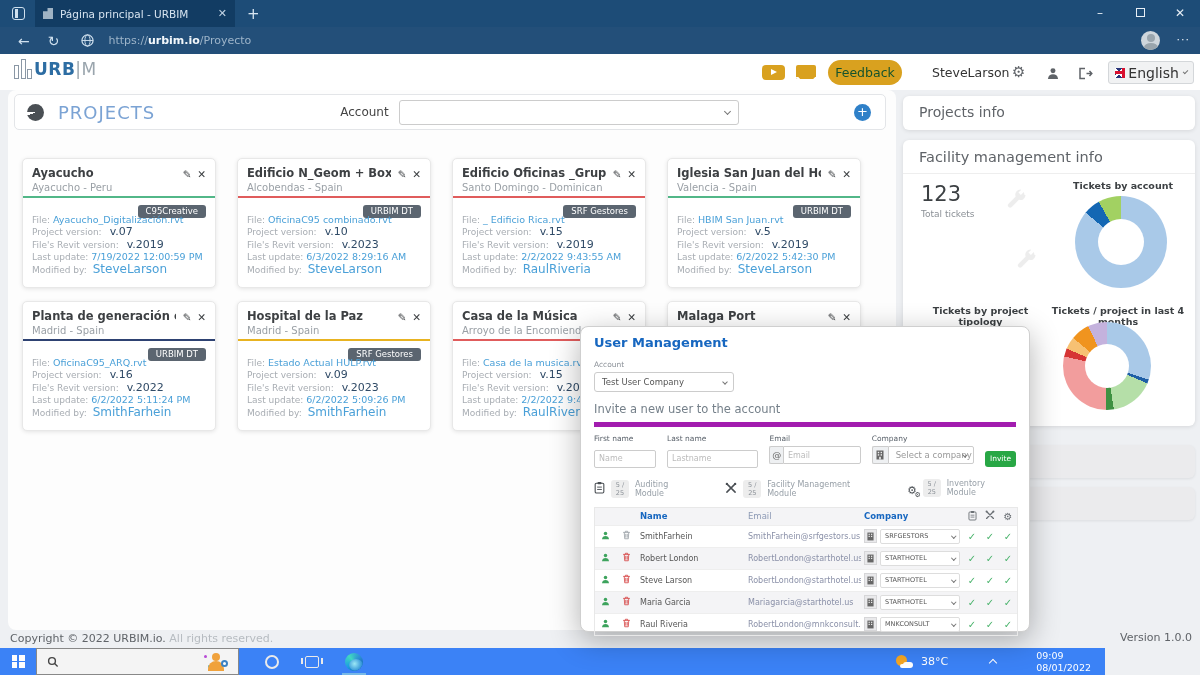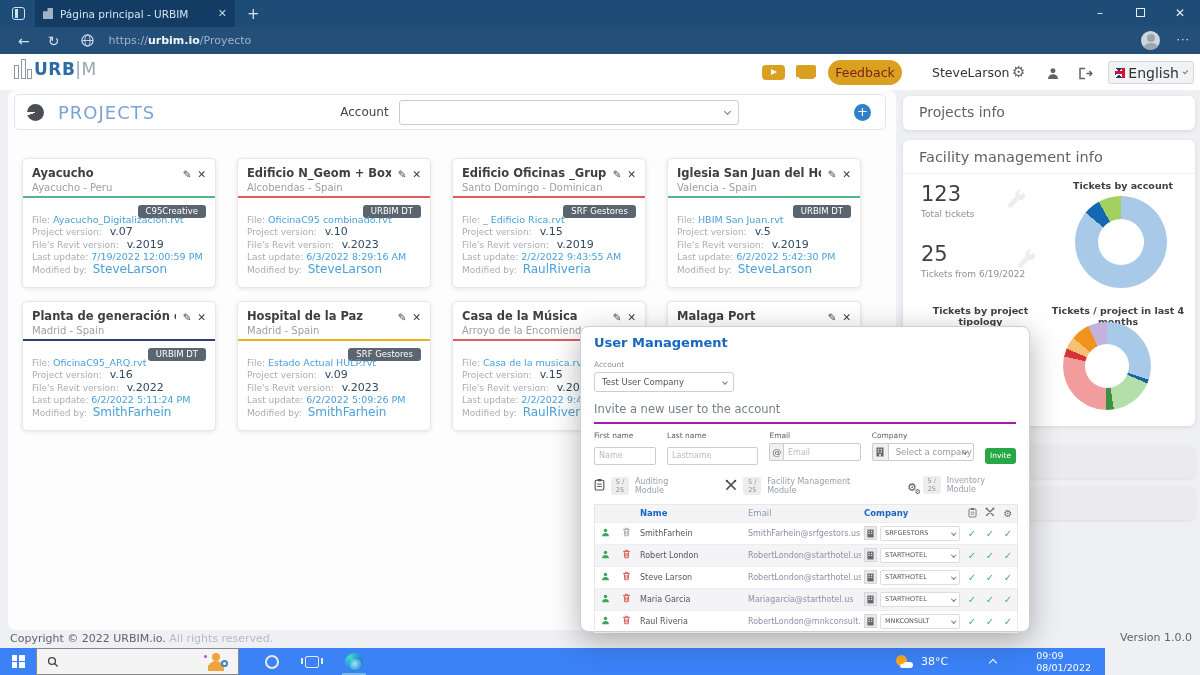--- a/index.html
+++ b/index.html
@@ -35,21 +35,21 @@
   .appheader { position:absolute; left:0; top:54px; width:1200px; height:36px; background:#fff; }
   .logo { position:absolute; left:14px; top:5px; display:flex; align-items:flex-end; }
   .logo .bld { display:flex; align-items:flex-end; gap:1.5px; margin-right:2px; }
   .logo .bld i { display:block; background:none; border:1px solid #8a97a5; width:5px; }
   .logo-txt { font-size:17px; font-weight:bold; color:#2d6da3; letter-spacing:.5px; }
   .logo-txt .m { color:#9aa5ad; font-weight:normal; }
   .yt { position:absolute; left:762px; top:11px; width:23px; height:15px; background:#d9a11f; border-radius:4px; }
   .yt::before { content:""; position:absolute; left:9px; top:4px; border-left:6px solid #fff; border-top:3.5px solid transparent; border-bottom:3.5px solid transparent; }
   .mailic { position:absolute; left:796px; top:11px; width:20px; height:14px; background:#d9a11f; border-radius:2px; }
   .mailic::before { content:""; position:absolute; left:2px; top:2px; width:12px; height:12px; border:2.5px solid #fff; border-left-color:transparent; border-bottom-color:transparent; transform:rotate(135deg) translate(1px,-2px); }
-  .feedback { position:absolute; left:828px; top:6px; width:74px; height:25px; background:#d9a11f; border-radius:13px; color:#7f1d1d; font-size:12.5px; text-align:center; line-height:25px; }
+  .feedback { position:absolute; left:828px; top:6px; width:74px; height:25px; background:#d9a11f; border-radius:13px; color:#14532d; font-size:12.5px; text-align:center; line-height:25px; }
   .uname { position:absolute; left:932px; top:11px; font-size:12.5px; color:#333; }
   .hic { position:absolute; top:9px; color:#5f6368; font-size:15px; }
   .langbox { position:absolute; left:1108px; top:7px; width:86px; height:23px; background:#f1f2f3; border:1px solid #d4d7da; border-radius:3px; display:flex; align-items:center; padding:0 6px; gap:5px; }
   .flag { position:relative; width:16px; height:10px; background:linear-gradient(45deg,transparent 40%,#fff 40% 60%,transparent 60%),linear-gradient(135deg,transparent 40%,#fff 40% 60%,transparent 60%),#29357a; }
   .flag::before { content:""; position:absolute; left:0; right:0; top:3.5px; height:3px; background:#d8102e; }
   .flag::after { content:""; position:absolute; top:0; bottom:0; left:6.5px; width:3px; background:#d8102e; }
   .langbox span { font-size:14px; color:#333; }
   .chev { display:inline-block; width:5px; height:5px; border-right:1.5px solid #777; border-bottom:1.5px solid #777; transform:rotate(45deg); }
   .langbox .chev { margin-left:auto; margin-top:-3px; }
 
@@ -96,21 +96,21 @@
   .graybar { position:absolute; left:903px; width:292px; height:33px; background:#ebebed; border-radius:6px; box-shadow:0 1px 3px rgba(0,0,0,.08); }
   .version { position:absolute; right:8px; top:631px; font-size:11px; color:#5f6368; }
 
   
   .modal { position:absolute; left:580px; top:326px; width:450px; height:306px; background:#fff; border:1px solid #cfcfcf; border-radius:8px; box-shadow:0 8px 30px rgba(0,0,0,.3); z-index:40; padding:8px 13px; }
   .m-title { font-size:13px; font-weight:bold; color:#1767c0; }
   .m-lbl { font-size:7.5px; color:#8a9097; }
   .m-select { position:relative; border:1px solid #ccc; border-radius:3px; background:#fff; font-size:8.5px; color:#555; display:flex; align-items:center; padding-left:7px; }
   .m-select .chev { position:absolute; right:6px; width:4px; height:4px; border-width:1px; }
   .m-acc { width:140px; height:20px; margin-top:3px; }
-  .m-invite-h { font-size:11.5px; color:#75808a; margin-top:10px; padding-bottom:6px; border-bottom:2px solid #a21caf; }
+  .m-invite-h { font-size:11.5px; color:#75808a; margin-top:10px; padding-bottom:6px; border-bottom:5px solid #a21caf; }
   .m-form { display:flex; margin-top:7px; gap:11px; }
   .fg label { display:block; font-size:7.5px; color:#5a626b; margin-bottom:3px; }
   .fg .inp { height:18px; border:1px solid #ccc; border-radius:2px; font-size:8px; color:#555; padding:0 4px; width:100%; font-family:inherit; }
   .fg input::placeholder { color:#bbb; }
   .ig { display:flex; }
   .icobox { width:16px; height:18px; background:#eef0f2; border:1px solid #ccc; border-right:none; border-radius:2px 0 0 2px; display:flex; align-items:center; justify-content:center; font-size:9px; color:#666; }
   .invitebtn { align-self:flex-end; width:34px; height:16px; background:#28a745; border-radius:3px; color:#fff; font-size:7.5px; text-align:center; line-height:16px; margin-bottom:1px; }
   .m-modules { display:flex; gap:26px; margin-top:11px; align-items:center; }
   .mod { display:flex; align-items:flex-end; gap:6px; }
   .modcnt { background:#ededed; border-radius:3px; width:18px; padding:1px 2px; font-size:6.5px; color:#8a9097; text-align:center; line-height:8px; }
@@ -387,24 +387,20 @@
 
   <div class="sidecard facility">
     <div class="fac-title">Facility management info</div>
     <div class="abs" style="left:18px;top:42px;">
       <div class="statnum">123</div>
       <div class="statlbl">Total tickets</div>
     </div>
     <svg class="wrench" style="left:100px;top:48px;" width="26" height="26" viewBox="0 0 24 24">
         <path d="M20.8 6.5a4.6 4.6 0 0 1-6.1 4.4l-6.6 6.6a2.1 2.1 0 1 1-3-3l6.6-6.6A4.6 4.6 0 0 1 16.9 1.6l-2.6 2.6 2.2 2.2 2.6-2.6c.4.8.7 1.7.7 2.7z" fill="#d9d9d9"></path>
       </svg>
-    <div class="abs" style="left:18px;top:102px;">
-      <div class="statnum">25</div>
-      <div class="statlbl">Tickets from 6/19/2022</div>
-    </div>
     <svg class="wrench" style="left:110px;top:108px;" width="26" height="26" viewBox="0 0 24 24">
         <path d="M20.8 6.5a4.6 4.6 0 0 1-6.1 4.4l-6.6 6.6a2.1 2.1 0 1 1-3-3l6.6-6.6A4.6 4.6 0 0 1 16.9 1.6l-2.6 2.6 2.2 2.2 2.6-2.6c.4.8.7 1.7.7 2.7z" fill="#d9d9d9"></path>
       </svg>
     <div class="chart-t" style="left:155px;top:40px;width:130px;text-align:center;">Tickets by account</div>
     <div class="donut" style="position: absolute; left: 172px; top: 56px; width: 92px; height: 92px; background: conic-gradient(rgb(169, 201, 232) 0deg, rgb(169, 201, 232) 309.6deg, rgb(20, 103, 179) 309.6deg, rgb(20, 103, 179) 331.2deg, rgb(162, 209, 98) 331.2deg, rgb(162, 209, 98) 360deg);">
         <i class="hole"></i>
       </div>
     <div class="chart-t" style="left:10px;top:165px;width:135px;text-align:center;">Tickets by project tipology</div>
     <div class="chart-t" style="left:140px;top:165px;width:150px;text-align:center;">Tickets / project in last 4 months</div>
 

